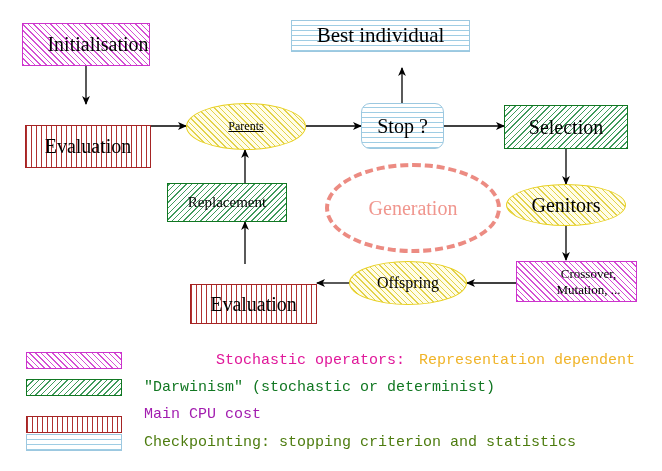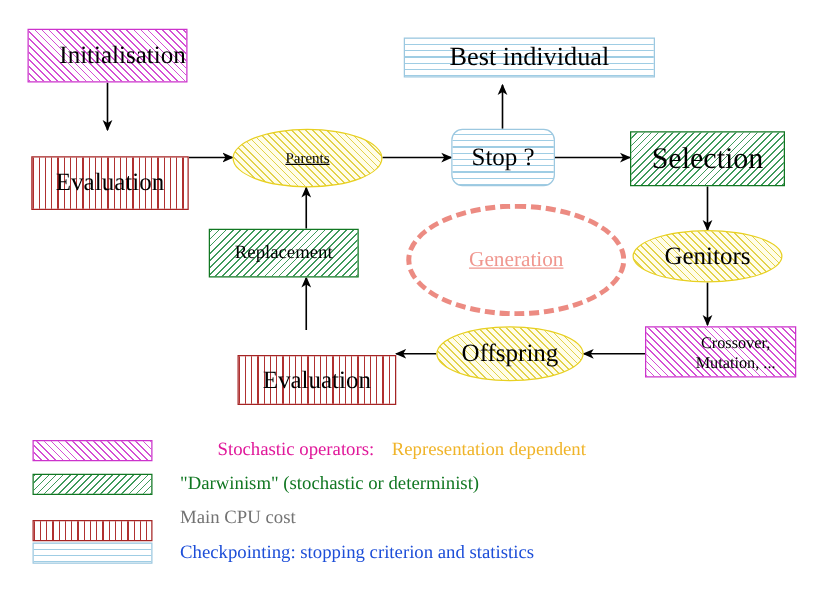--- a/index.html
+++ b/index.html
@@ -100,20 +100,21 @@
   }
 
   
   #legend {
     position: absolute;
     left: 0;
     top: 340px;
     width: 662px;
     height: 131px;
     z-index: 5;
+    font-family: Liberation Mono, monospace;
   }
   .legend-row {
     position: absolute;
     left: 26px;
     height: 24px;
     display: flex;
     align-items: center;
   }
   .swatch {
     width: 96px;
@@ -159,58 +160,58 @@
 
       <line x1="349" y1="283" x2="317" y2="283"></line>
 
       <line x1="245" y1="264" x2="245" y2="222"></line>
 
       <line x1="245" y1="183" x2="245" y2="150"></line>
     </g>
   </svg>
 
   <div class="dashed-ellipse" style="left:325px; top:163px; width:176px; height:90px;">
-    <span class="label" style="font-size:17px;text-decoration:underline;">Generation</span>
+    <span class="label" style="font-size:20px;">Generation</span>
   </div>
 
   <div class="node hatch-magenta" style="left:22px; top:23px; width:128px; height:43px;">
     <span class="label" style="font-size:20px;">Initialisation</span>
   </div>
 
   <div class="node hatch-red" style="left:25px; top:105px; width:126px; height:43px;">
     <span class="label" style="font-size:20px;">Evaluation</span>
   </div>
 
   <div class="node hatch-yellow ellipse" style="left:186px; top:103px; width:120px; height:47px;">
     <span class="label" style="font-size:12px;text-decoration:underline;">Parents</span>
   </div>
 
-  <div class="node hatch-blue" style="left:291px; top:30px; width:201px; height:32px;margin-left:32px;">
+  <div class="node hatch-blue" style="left:291px; top:20px; width:179px; height:32px;">
     <span class="label" style="font-size:21px;">Best individual</span>
   </div>
 
   <div class="node hatch-blue rounded" style="left:361px; top:103px; width:83px; height:46px;">
     <span class="label" style="font-size:20px;">Stop ?</span>
   </div>
 
   <div class="node hatch-green" style="left:504px; top:105px; width:124px; height:44px;">
-    <span class="label" style="font-size:24px;">Selection</span>
+    <span class="label" style="font-size:20px;">Selection</span>
   </div>
 
   <div class="node hatch-yellow ellipse" style="left:506px; top:184px; width:120px; height:42px;">
     <span class="label" style="font-size:20px;">Genitors</span>
   </div>
 
   <div class="node hatch-magenta" style="left:516px; top:261px; width:121px; height:41px;">
     <span class="label" style="font-size:13px; line-height:1.22;text-align:center;">Crossover,
 Mutation, ...</span>
   </div>
 
   <div class="node hatch-yellow ellipse" style="left:349px; top:261px; width:118px; height:44px;">
-    <span class="label" style="font-size:20px;">Offspring</span>
+    <span class="label" style="font-size:16px;">Offspring</span>
   </div>
 
   <div class="node hatch-red" style="left:190px; top:264px; width:127px; height:40px;">
     <span class="label" style="font-size:20px;">Evaluation</span>
   </div>
 
   <div class="node hatch-green" style="left:167px; top:183px; width:120px; height:39px;">
     <span class="label" style="font-size:15px;">Replacement</span>
   </div>
 
@@ -223,23 +224,23 @@
       </span>
     </div>
 
     <div class="legend-row" style="top:35px;">
       <span class="swatch hatch-green"></span>
       <span class="legend-text" style="color:#117722;">"Darwinism" (stochastic or determinist)</span>
     </div>
 
     <div class="legend-row" style="top:62px;">
       <span class="swatch hatch-red"></span>
-      <span class="legend-text" style="color:#737373;">Main CPU cost</span>
+      <span class="legend-text" style="color:#a21caf;">Main CPU cost</span>
     </div>
 
     <div class="legend-row" style="top:90px;">
       <span class="swatch hatch-blue"></span>
-      <span class="legend-text" style="color:#1d4ed8;">Checkpointing: stopping criterion and statistics</span>
+      <span class="legend-text" style="color:#4d7c0f;">Checkpointing: stopping criterion and statistics</span>
     </div>
 
   </div>
 
 </div>
 
 </body></html>

